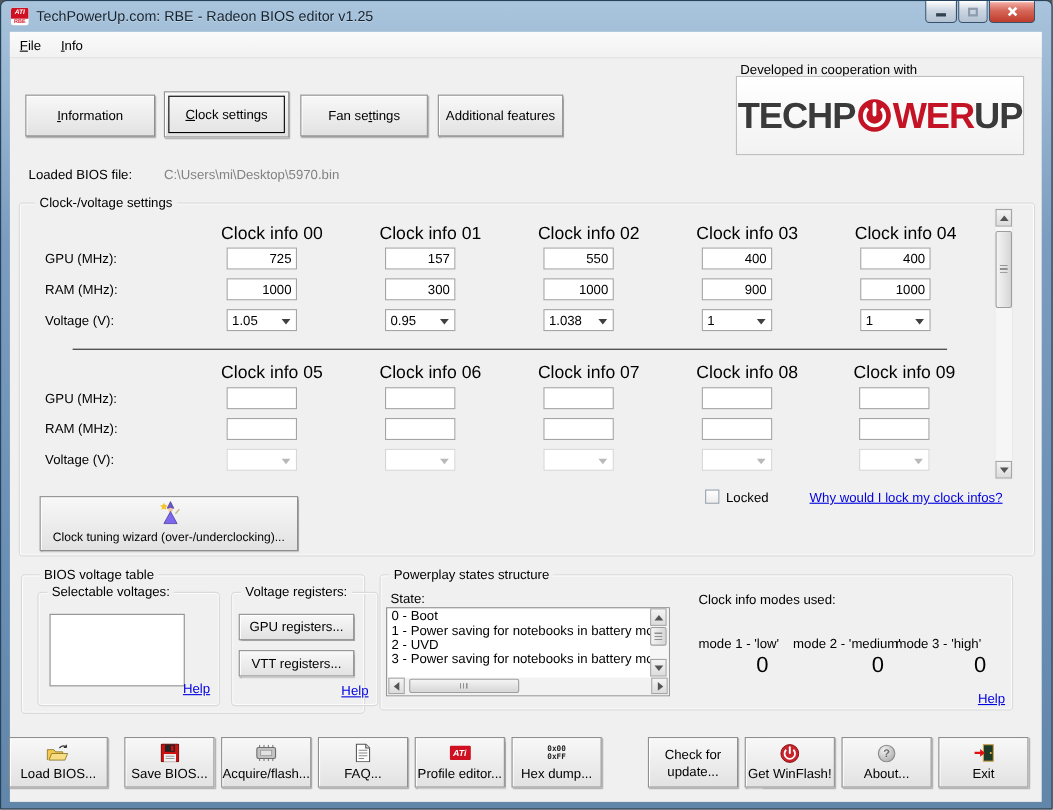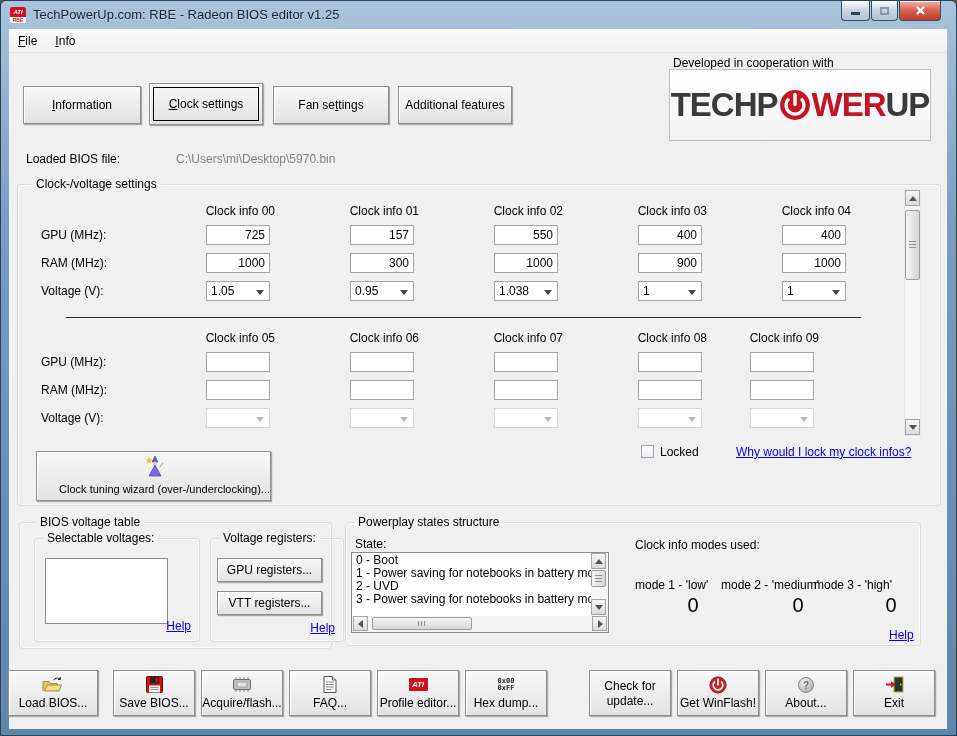--- a/index.html
+++ b/index.html
@@ -27,29 +27,29 @@
   .menu-item { padding:3px 9px; font-size:12px; }
   .key { text-decoration:underline; }
   
   .btn { position:absolute; background:linear-gradient(180deg,#f8f8f8,#ededed 50%,#e2e2e2); border:1px solid #8f8f8f; box-shadow:inset 1px 1px 0 #fff, 1px 1px 1px rgba(0,0,0,.3); font-size:12px; text-align:center; cursor:pointer; }
   .tab { height:38px; line-height:36px; }
   .tab.active::after { content:""; position:absolute; inset:3px; border:1px solid #000; }
   .group { position:absolute; border:1px solid #dadada; border-radius:4px; box-shadow:inset 0 0 0 1px #fbfbfb; }
   .group-title { position:absolute; top:-8px; background:#f0f0f0; padding:0 4px; font-size:12px; white-space:nowrap; }
   .textbox { position:absolute; height:20px; border:1px solid #a5a5a5; background:#fff; font-family:"Liberation Sans",sans-serif; font-size:12px; text-align:right; padding:0 4px; }
   .label { position:absolute; font-size:12px; white-space:nowrap; }
-  .gray { color:#828282;margin-left:27px; }
+  .gray { color:#828282; }
   .link { position:absolute; font-size:12px; color:#0000e0; text-decoration:underline; cursor:pointer; white-space:nowrap; }
   .combo { position:absolute; width:64px; height:20px; border:1px solid #a5a5a5; background:#fff; }
   .combo-val { position:absolute; left:4px; top:2px; font-size:12px; }
   .combo-arrow { position:absolute; right:5px; top:8px; width:0; height:0; border-left:4px solid transparent; border-right:4px solid transparent; border-top:5px solid #404040; }
   .combo.disabled { border-color:#d6d6d6; }
   .combo.disabled .combo-arrow { border-top-color:#b9b9b9; }
   .clockcol { position:absolute; width:74px; height:100px; }
-  .colhead { position:absolute; top:0; width:100%; text-align:right; font-size:12px; white-space:nowrap; }
+  .colhead { position:absolute; top:0; width:100%; text-align:right; font-size:16px; white-space:nowrap; }
   .clockcol .textbox { left:5px; width:64px; }
   .t1 { top:21px; } .t2 { top:49px; }
   .clockcol .combo { top:77px; left:5px; }
   .sep { position:absolute; height:1px; background:#2c2c2c; }
   .checkbox { position:absolute; width:13px; height:13px; border:1px solid #9aa5b1; background:linear-gradient(180deg,#fefefe,#ececec); }
   
   .vscroll { position:absolute; width:17px; background:#f6f6f6; border:1px solid #e9e9e9; }
   .sbtn { position:absolute; left:0; width:15px; height:16px; background:linear-gradient(180deg,#f5f5f5,#dcdcdc); border:1px solid #a5a5a5; }
   .sbtn .tri-up { position:absolute; left:3px; top:5px; border-left:4px solid transparent; border-right:4px solid transparent; border-bottom:5px solid #555; }
   .sbtn .tri-down { position:absolute; left:3px; top:5px; border-left:4px solid transparent; border-right:4px solid transparent; border-top:5px solid #555; }
@@ -69,21 +69,21 @@
   
   .toolbtn { height:46px; }
   .toolbtn .ticon { position:absolute; top:4px; left:0; right:0; height:19px; display:flex; align-items:center; justify-content:center; }
   .toolbtn .tlabel { position:absolute; bottom:5px; left:0; right:0; font-size:12px; white-space:nowrap; }
   .toolbtn .tlabel2 { position:absolute; top:8px; left:0; right:0; font-size:12px; line-height:15px; }
   .hexicon { font-family:"DejaVu Sans Mono", monospace; font-size:7px; font-weight:bold; line-height:7px; color:#222; text-align:left; }
   .ati-sq { width:19px; height:13px; background:#cf1020; border-radius:1px; color:#fff; font-size:8px; font-weight:bold; font-style:italic; text-align:center; line-height:13px; }
   .about-circle { width:16px; height:16px; border-radius:50%; border:1px solid #8a8a8a; background:radial-gradient(circle at 35% 30%, #f2f2f2, #b5b5b5 75%, #999); color:#6a6a6a; font-weight:bold; font-size:10px; text-align:center; line-height:15px; }
   .modes-value { position:absolute; width:40px; text-align:center; font-size:20px; }
   .wizard-btn { left:35px; top:450px; width:235px; height:50px; }
-  .wizard-btn .wlabel { position:absolute; bottom:5px; left:0; right:0; font-size:11px; white-space:nowrap;text-align:right; }
+  .wizard-btn .wlabel { position:absolute; bottom:5px; left:0; right:0; font-size:11px; white-space:nowrap; }
   .wizard-btn .wicon { position:absolute; top:3px; left:0; right:0; display:flex; justify-content:center; }
 </style>
 </head>
 <body>
 
 <div id="window">
 
   <div class="titlebar">
     <div class="app-icon">
       <div class="ati">ATI</div>
@@ -231,21 +231,21 @@
   </div>
   <div class="clockcol" style="left:632px; top:330px;">
     <div class="colhead">Clock info 08</div>
     <input class="textbox t1" value="" style="">
     <input class="textbox t2" value="" style="">
     <div class="combo disabled">
         <span class="combo-val"></span>
         <span class="combo-arrow"></span>
       </div>
   </div>
-  <div class="clockcol" style="left:744px; top:330px;">
+  <div class="clockcol" style="left:775px; top:330px;">
     <div class="colhead">Clock info 09</div>
     <input class="textbox t1" value="" style="">
     <input class="textbox t2" value="" style="">
     <div class="combo disabled">
         <span class="combo-val"></span>
         <span class="combo-arrow"></span>
       </div>
   </div>
 
   <div class="vscroll" style="left:903px; top:188px; height:247px;">

